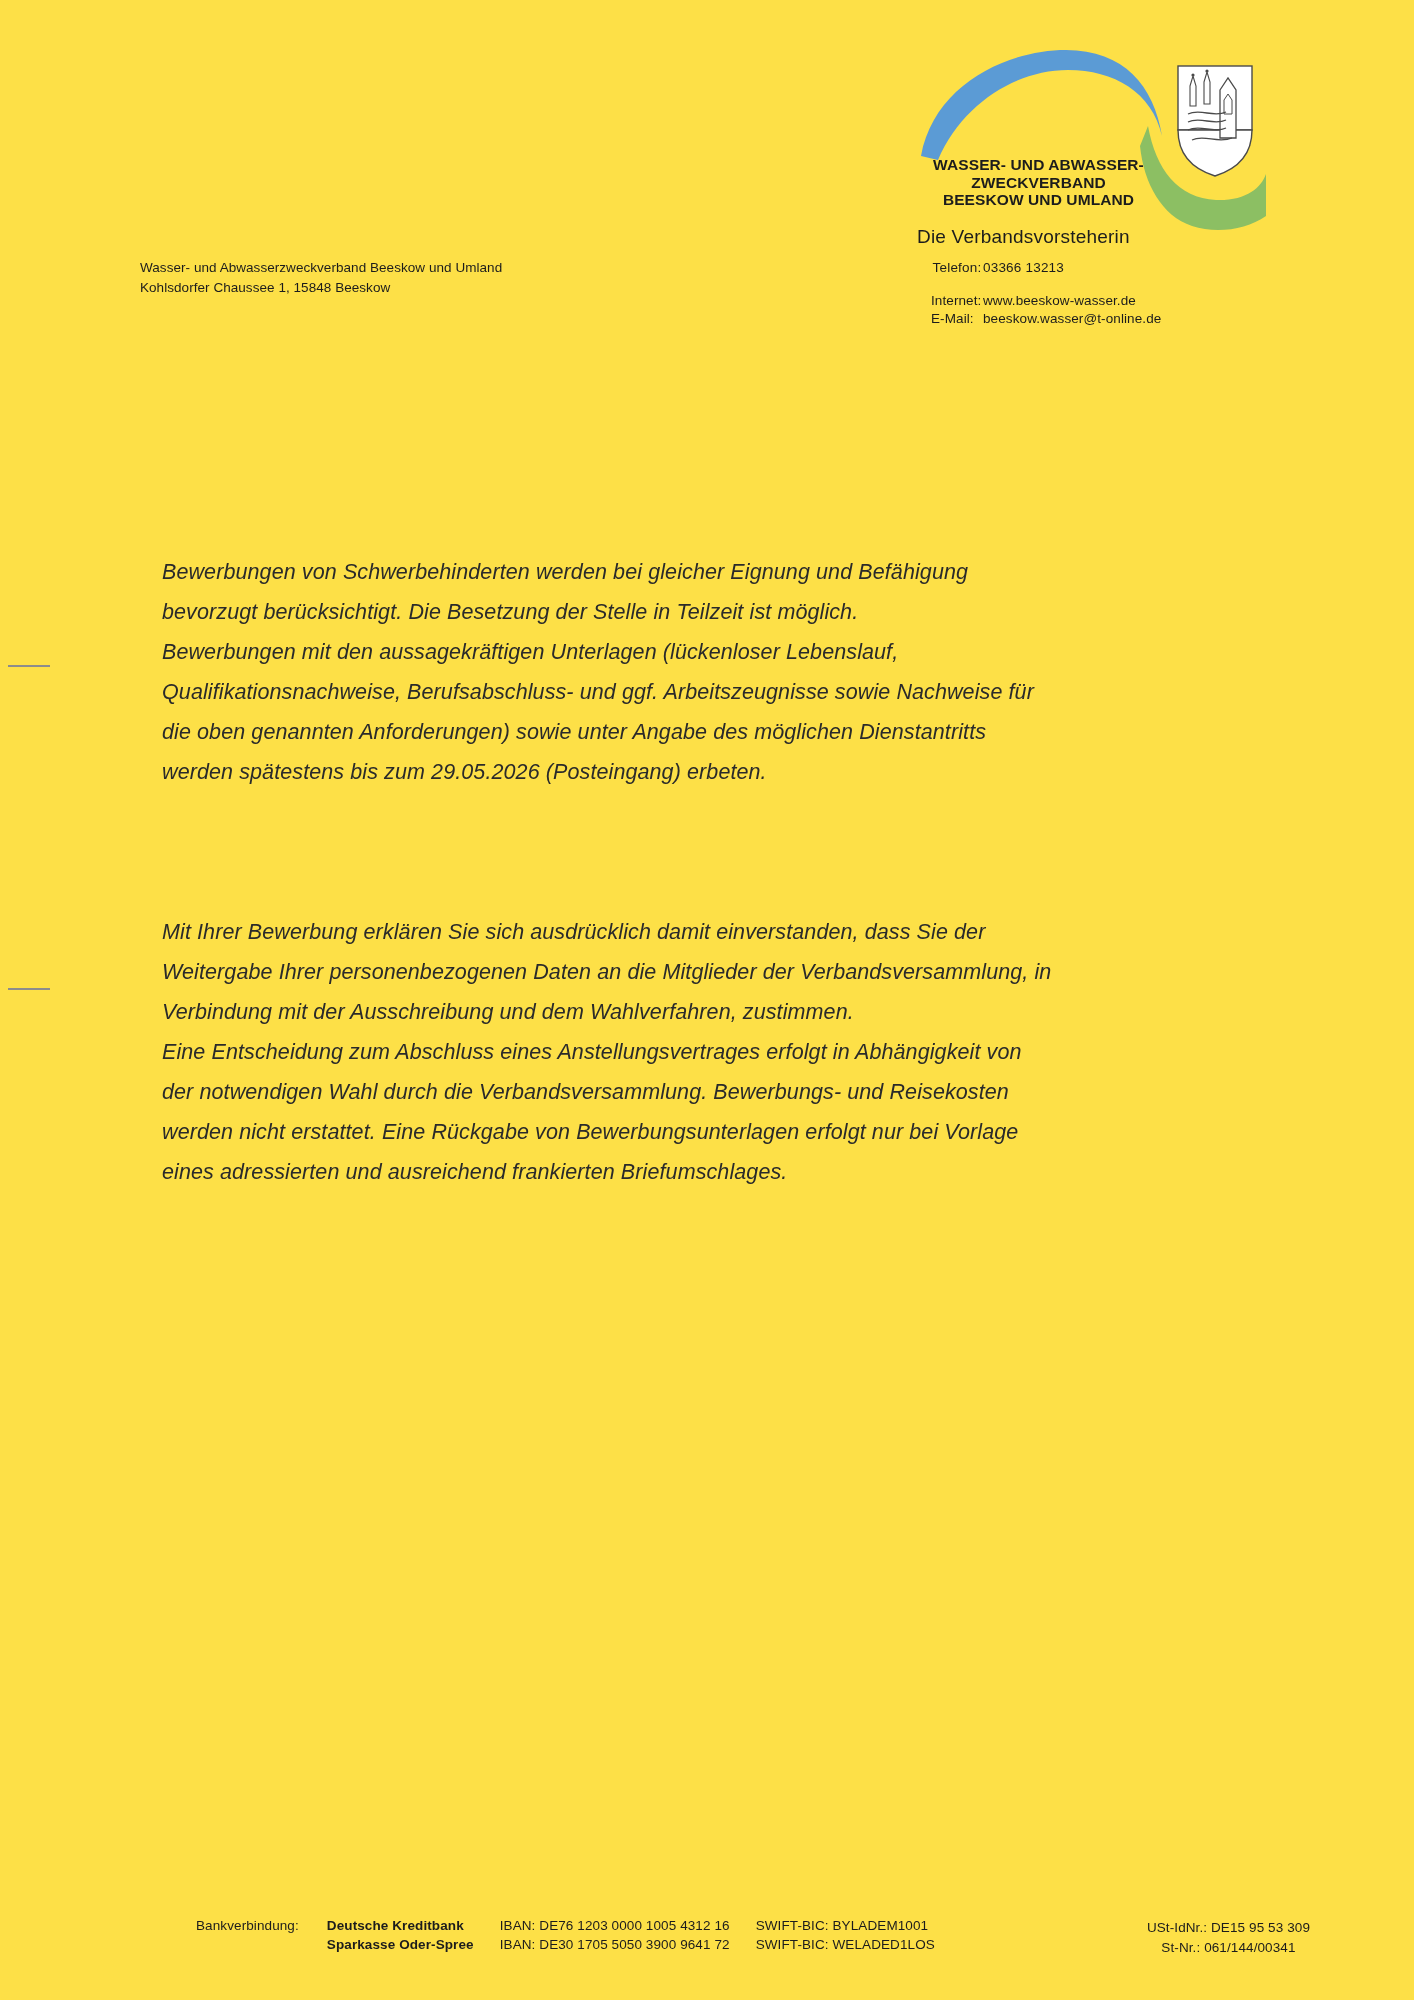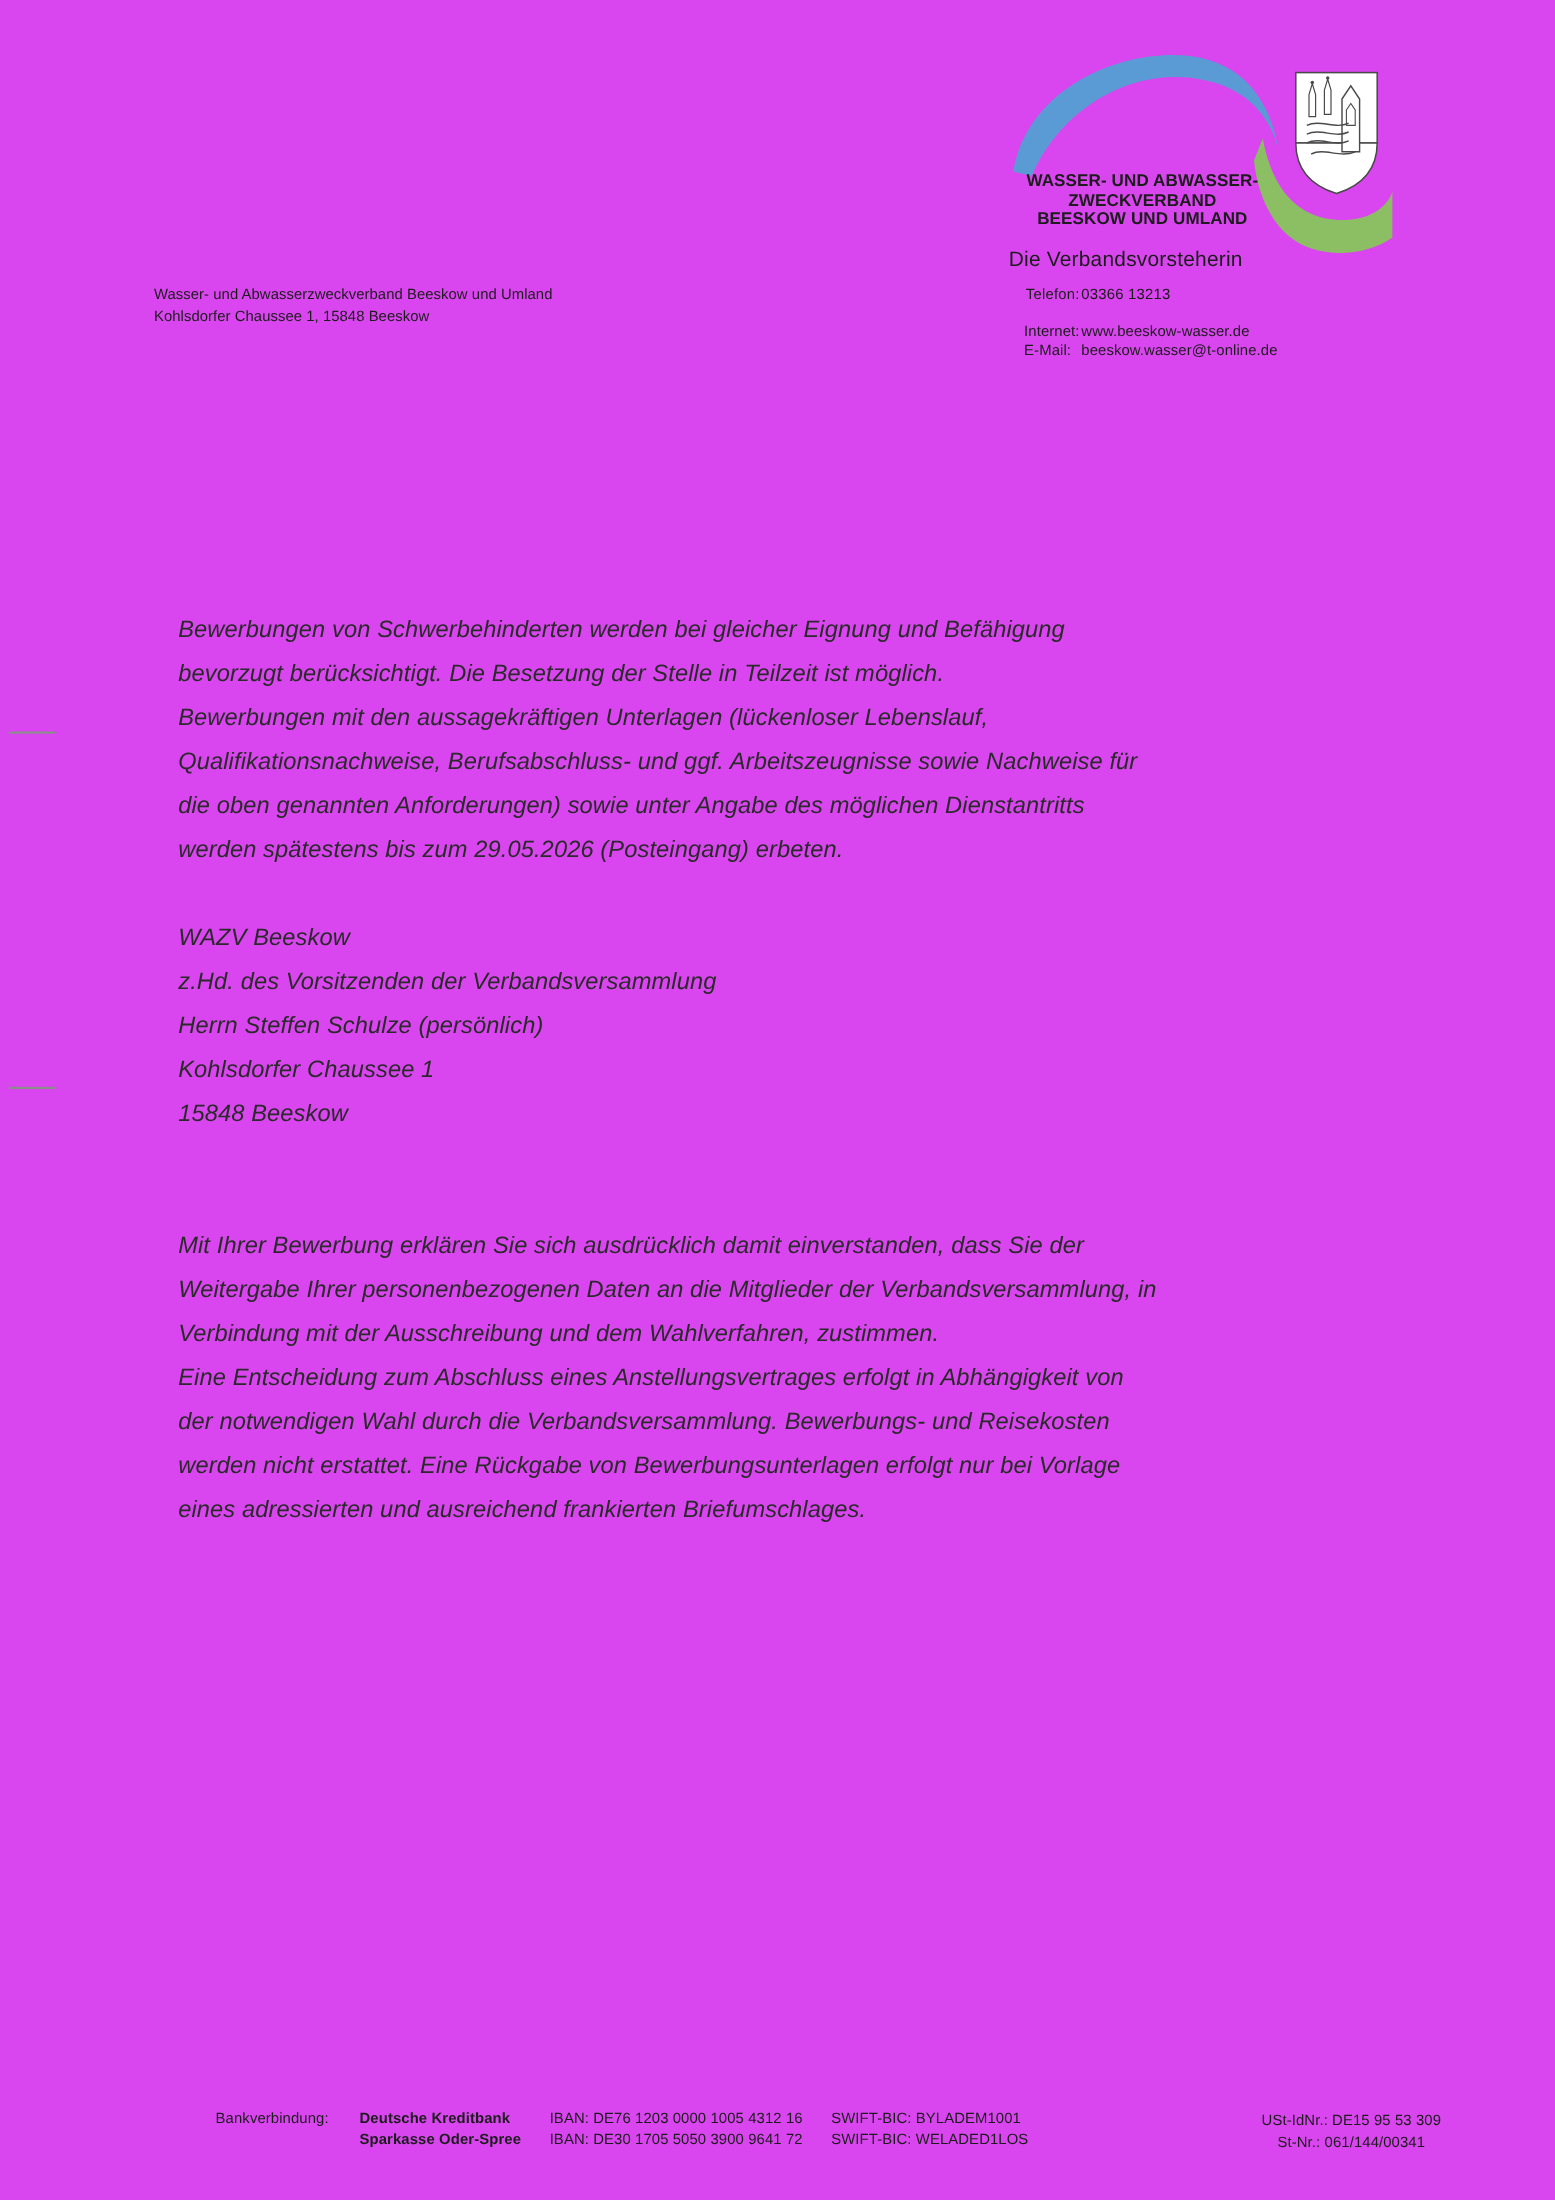--- a/index.html
+++ b/index.html
@@ -9,21 +9,21 @@
     background: #ffffff;
   }
   body {
     font-family: "Liberation Sans", sans-serif;
     color: #1a1a1a;
   }
   .page {
     position: relative;
     width: 1414px;
     height: 2000px;
-    background: #d946ef;
+    background: #fde047;
     overflow: hidden;
     box-sizing: border-box;
   }
 
   
   .fold-mark {
     position: absolute;
     left: 8px;
     width: 42px;
     height: 2px;
@@ -223,25 +223,20 @@
 
     <p class="para">Bewerbungen von Schwerbehinderten werden bei gleicher Eignung und Befähigung
 bevorzugt berücksichtigt. Die Besetzung der Stelle in Teilzeit ist möglich.
 Bewerbungen mit den aussagekräftigen Unterlagen (lückenloser Lebenslauf,
 Qualifikationsnachweise, Berufsabschluss- und ggf. Arbeitszeugnisse sowie Nachweise für
 die oben genannten Anforderungen) sowie unter Angabe des möglichen Dienstantritts
 werden spätestens bis zum 29.05.2026 (Posteingang) erbeten.</p>
 
     <div class="spacer-sm"></div>
 
-    <p class="para">WAZV Beeskow
-z.Hd. des Vorsitzenden der Verbandsversammlung
-Herrn Steffen Schulze (persönlich)
-Kohlsdorfer Chaussee 1
-15848 Beeskow</p>
 
     <div class="spacer-sm"></div>
 
 
     <div class="spacer-sm"></div>
 
     <p class="para">Mit Ihrer Bewerbung erklären Sie sich ausdrücklich damit einverstanden, dass Sie der
 Weitergabe Ihrer personenbezogenen Daten an die Mitglieder der Verbandsversammlung, in
 Verbindung mit der Ausschreibung und dem Wahlverfahren, zustimmen.
 Eine Entscheidung zum Abschluss eines Anstellungsvertrages erfolgt in Abhängigkeit von

